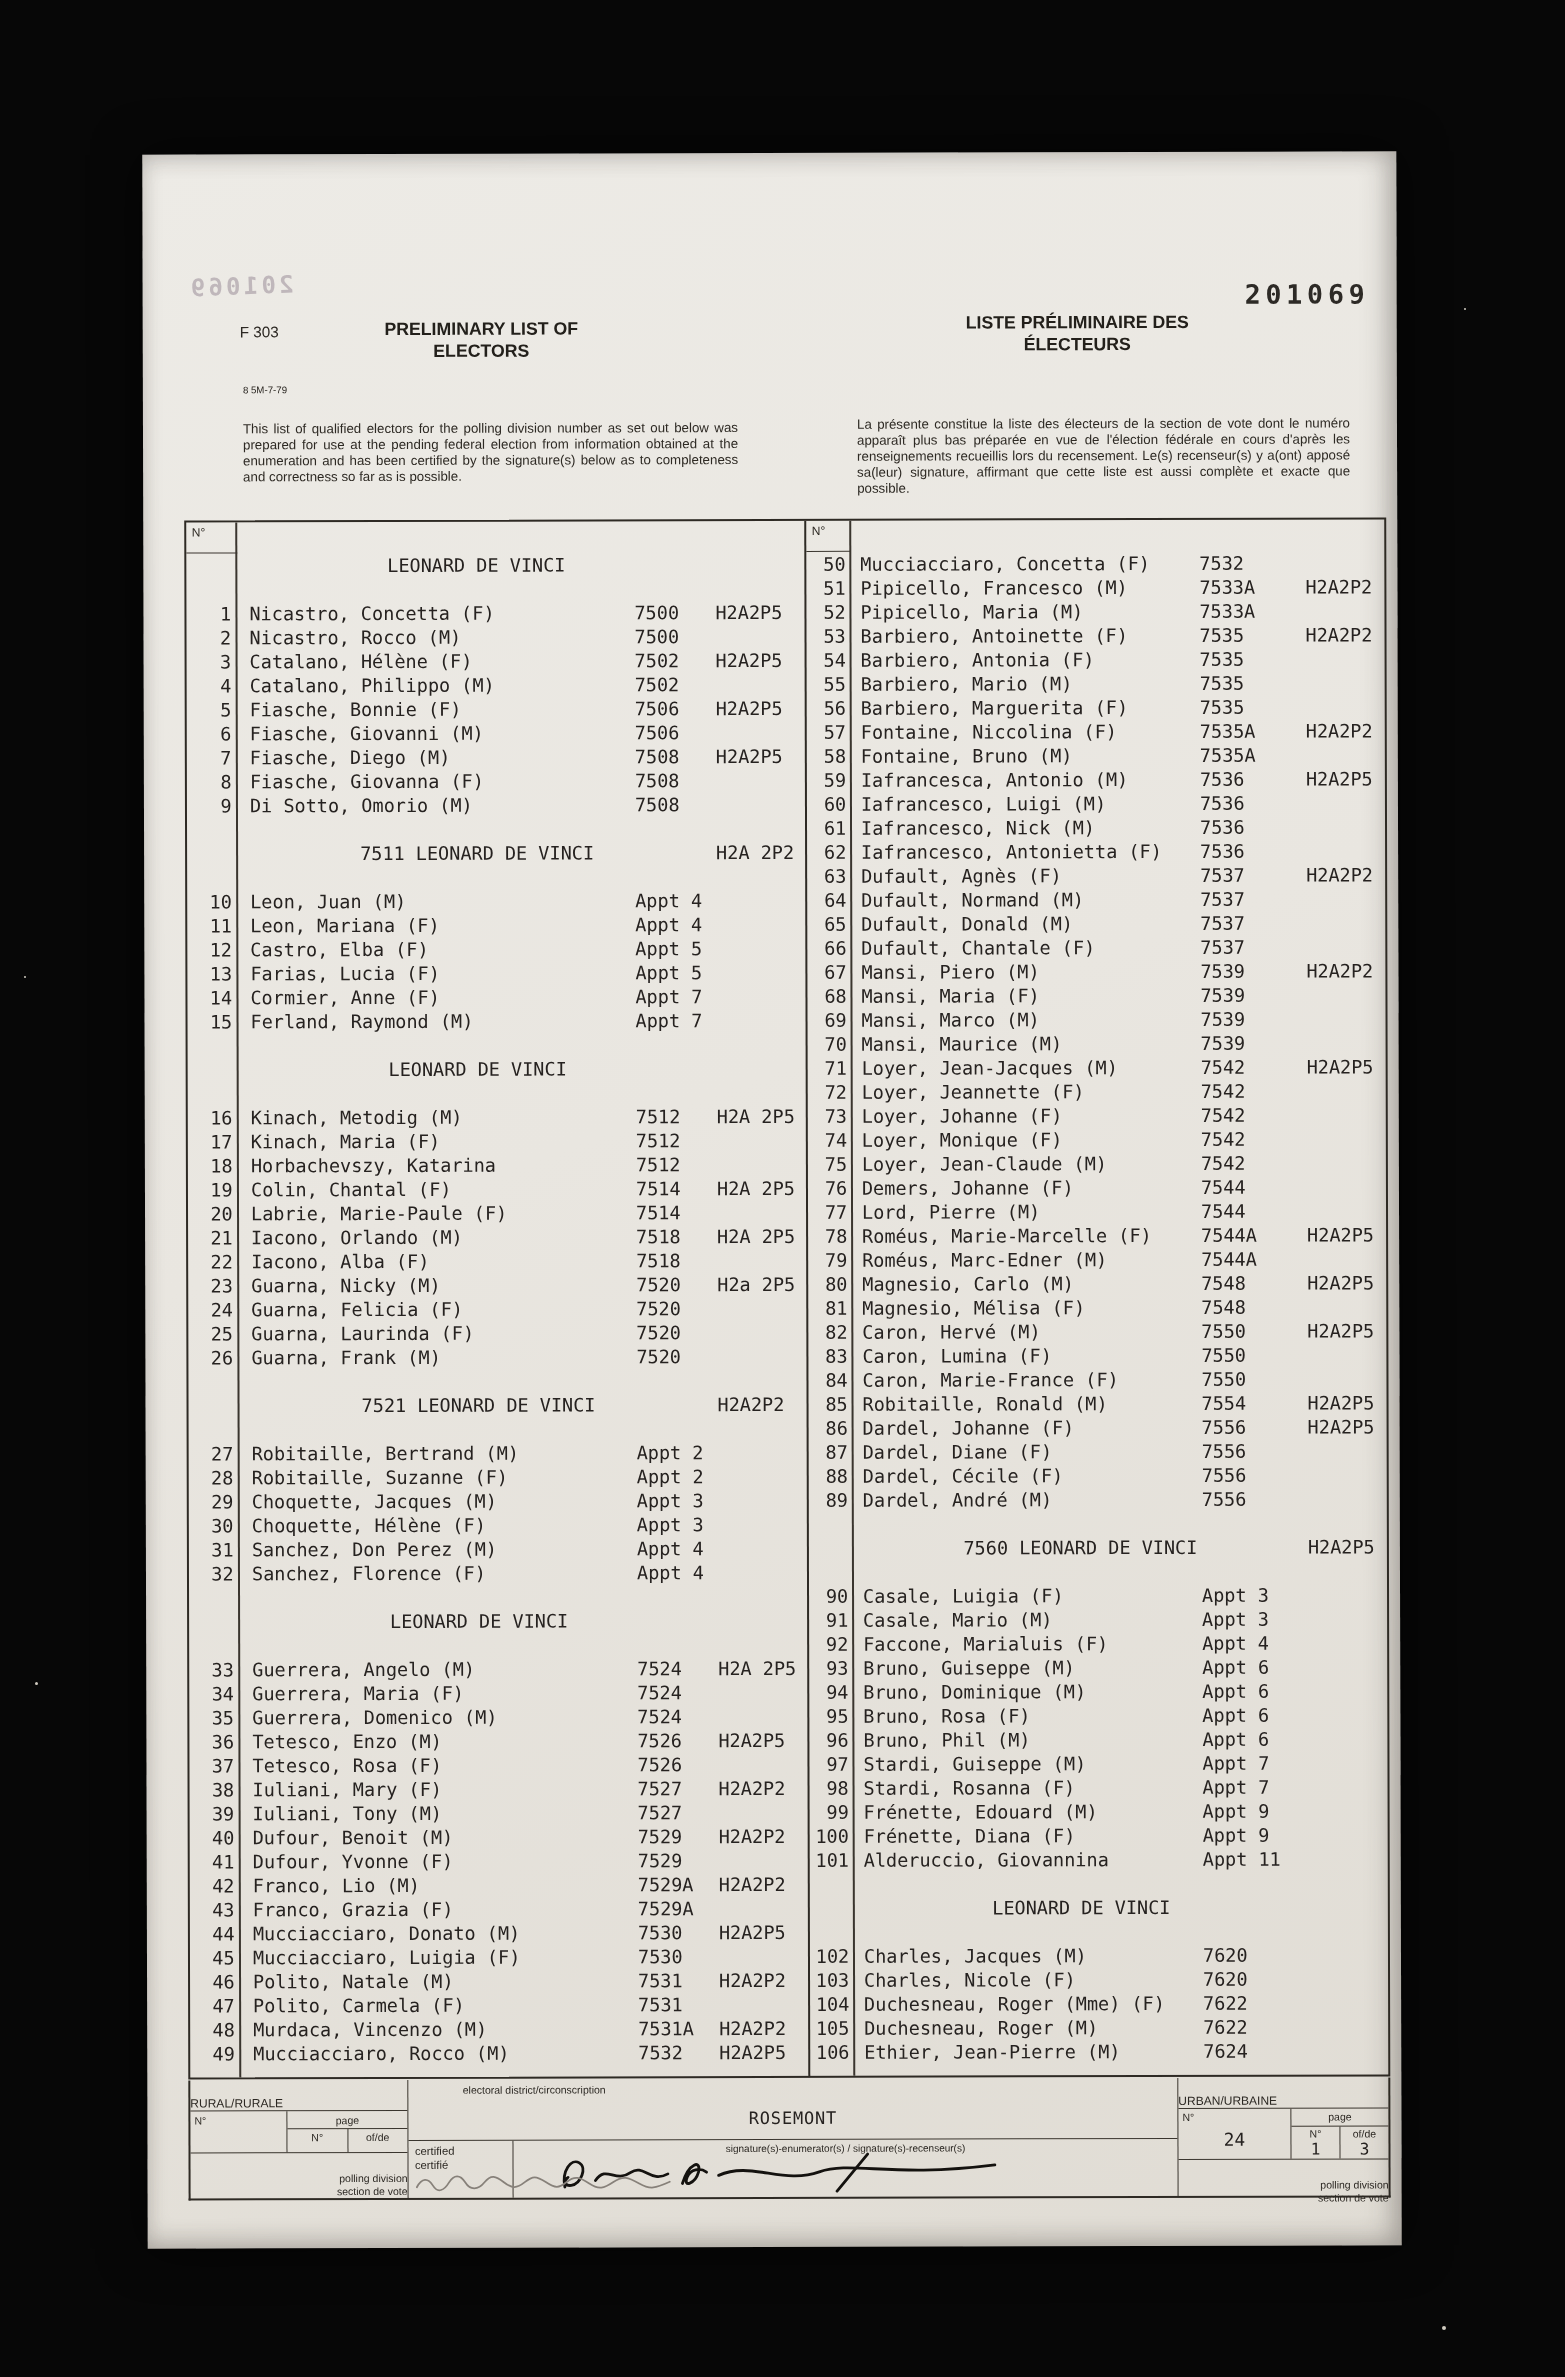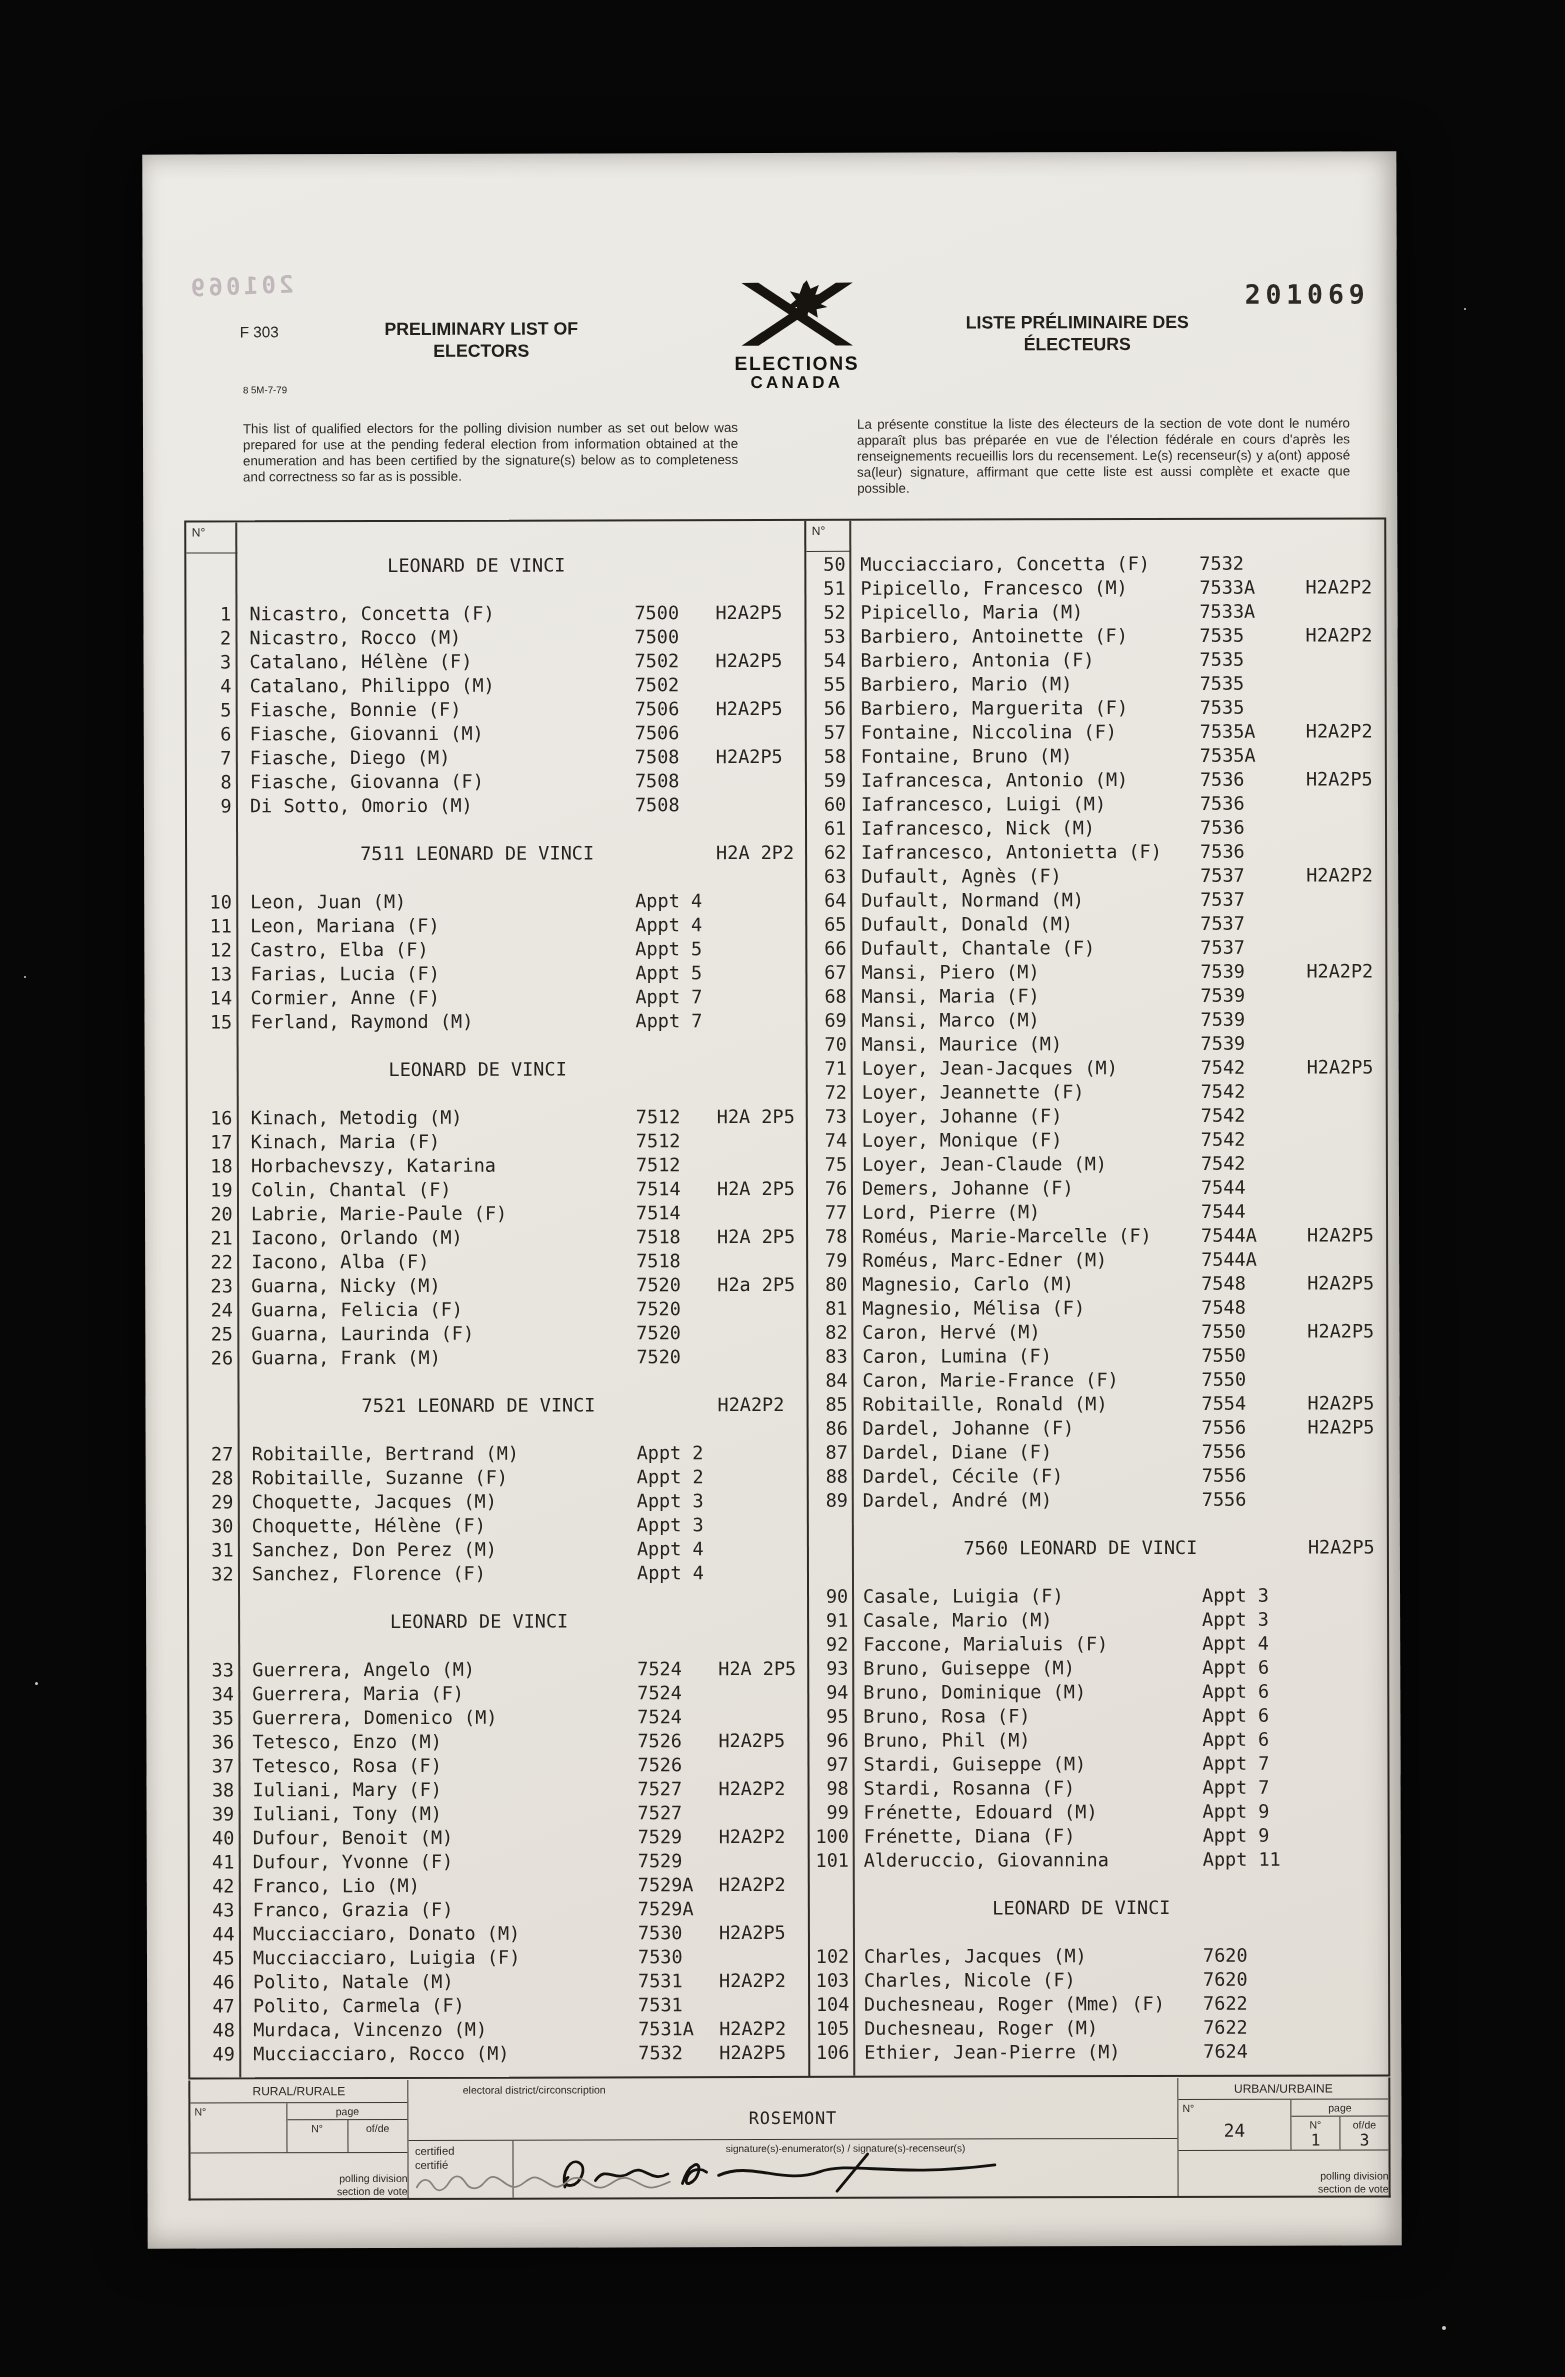--- a/index.html
+++ b/index.html
@@ -79,21 +79,21 @@
   
   .doc-footer {
     position:absolute; left:41px; top:1926px; width:1202px; height:120px;
     border:2.4px solid #2e2a24; border-top:none; display:flex;
     font-family:"Liberation Sans", sans-serif; color:#2c2823;
   }
   .fsec { display:flex; flex-direction:column; }
   .f-left { width:218px; border-right:1.6px solid #3a352e; }
   .f-mid { flex:1; position:relative; }
   .f-right { width:211px; border-left:1.6px solid #3a352e; }
-  .f-title { height:26px; border-bottom:1.6px solid #3a352e; text-align:center; font-size:12px; padding-top:4px; }
+  .f-title { height:26px; border-bottom:1.6px solid #3a352e; font-size:12px; padding-top:4px;margin-top:12px; }
   .f-sub { height:60px; border-bottom:1.6px solid #3a352e; display:flex; }
   .f-no { position:relative; border-right:1.6px solid #3a352e; }
   .f-left .f-no { width:97px; }
   .f-right .f-no { width:113px; }
   .cell-lbl { font-size:10.5px; }
   .f-no .cell-lbl { position:absolute; left:4px; top:2.4px; }
   .f-no-val { position:absolute; left:0; right:0; top:21px; text-align:center;
     font:17.7px "DejaVu Sans Mono", monospace; color:#262220; }
   .f-page { flex:1; display:flex; flex-direction:column; }
   .f-page-label { height:17.7px; text-align:center; font-size:10.5px; padding-top:2.4px; border-bottom:1.6px solid #3a352e; }
@@ -129,29 +129,20 @@
 
   <div class="form-code">F 303</div>
 
   <div class="title-en">
     <div>PRELIMINARY LIST OF</div>
     <div>ELECTORS</div>
   </div>
 
   <div class="print-code">8 5M-7-79</div>
 
-  <div class="logo">
-    <svg width="121" height="71" viewBox="0 0 100 58">
-      <polygon points="4,2 18,2 96,54 82,54" fill="#17140f"></polygon>
-      <polygon points="82,2 96,2 18,54 4,54" fill="#17140f"></polygon>
-      <polygon fill="#17140f" points="58,0 61,7 68,4 65,12 74,11 68,19 75,22 66,24 67,31 59,26 58,34 55,26 48,30 50,22 42,22 49,16 44,9 52,11 55,3"></polygon>
-    </svg>
-    <div class="logo-line1">ELECTIONS</div>
-    <div class="logo-line2">CANADA</div>
-  </div>
 
   <div class="title-fr">
     <div>LISTE PRÉLIMINAIRE DES</div>
     <div>ÉLECTEURS</div>
   </div>
 
   <p class="intro intro-en">This list of qualified electors for the polling division number as set out below was prepared for use at the pending federal election from information obtained at the enumeration and has been certified by the signature(s) below as to completeness and correctness so far as is possible.</p>
   <p class="intro intro-fr">La présente constitue la liste des électeurs de la section de vote dont le numéro apparaît plus bas préparée en vue de l'élection fédérale en cours d'après les renseignements recueillis lors du recensement. Le(s) recenseur(s) y a(ont) apposé sa(leur) signature, affirmant que cette liste est aussi complète et exacte que possible.</p>
 
   <div class="main-table">

